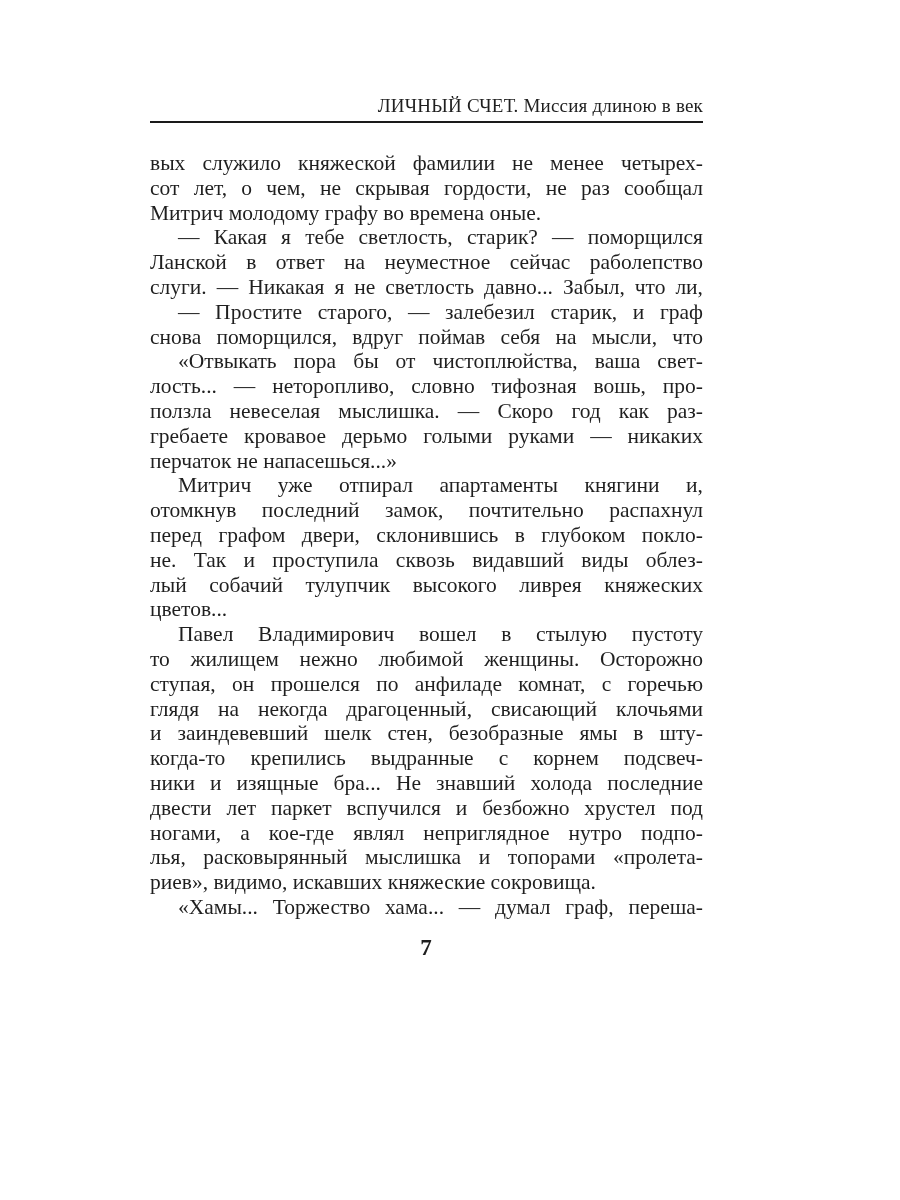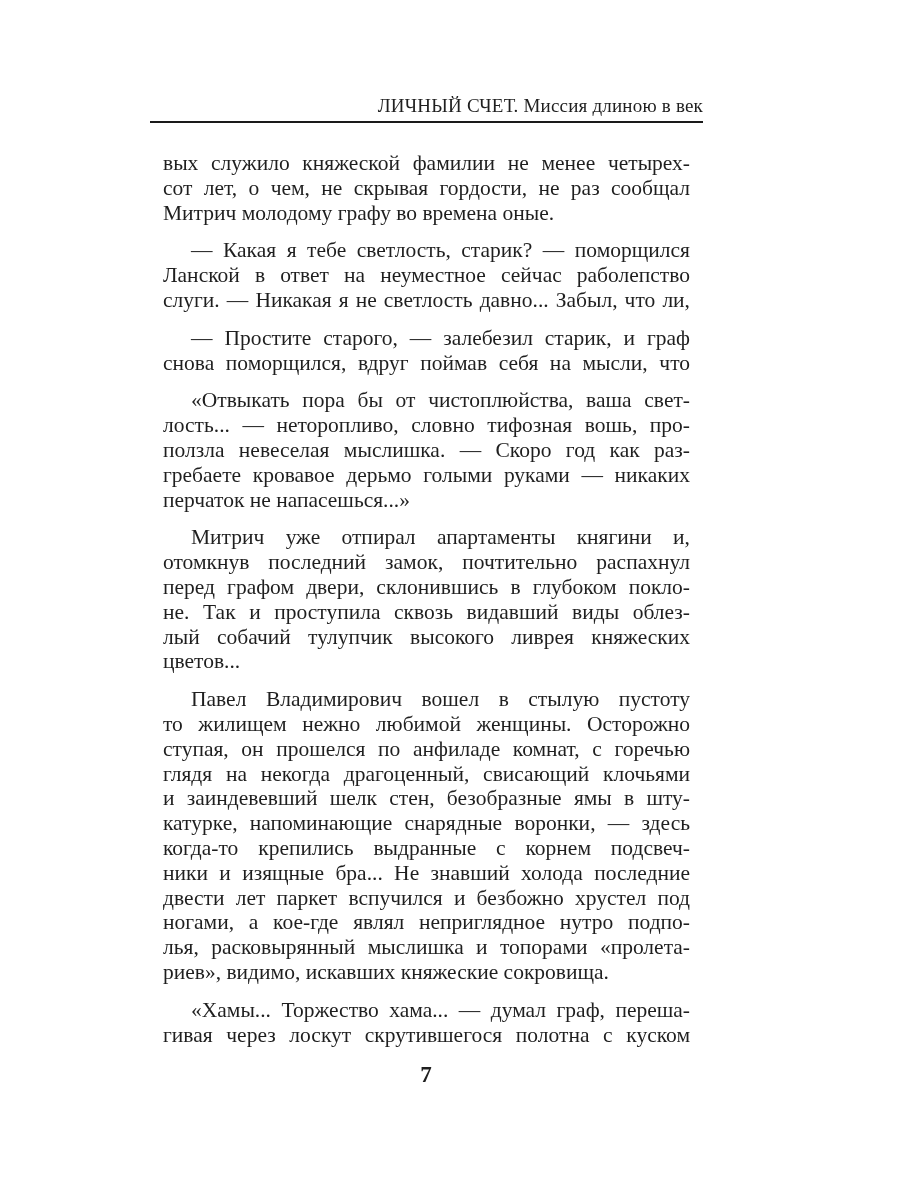--- a/index.html
+++ b/index.html
@@ -36,21 +36,21 @@
     letter-spacing: 0.2px;
     padding-bottom: 4px;
     border-bottom: 2px solid var(--rule);
   }
   .body-text {
     margin-top: 28px;
     font-size: 21.5px;
     line-height: 24.8px;
   }
   .paragraph {
-    margin: 13px;
+    margin: 0;
   }
   .line {
     text-align: justify;
     text-align-last: justify;
   }
   .line.final {
     text-align-last: left;
   }
   .line.indent {
     padding-left: 28px;
@@ -100,28 +100,26 @@
           <div class="line">не. Так и проступила сквозь видавший виды облез-</div>
           <div class="line">лый собачий тулупчик высокого ливрея княжеских</div>
           <div class="line final">цветов...</div>
         </div>
         <div class="paragraph">
           <div class="line indent">Павел Владимирович вошел в стылую пустоту</div>
           <div class="line">то жилищем нежно любимой женщины. Осторожно</div>
           <div class="line">ступая, он прошелся по анфиладе комнат, с горечью</div>
           <div class="line">глядя на некогда драгоценный, свисающий клочьями</div>
           <div class="line">и заиндевевший шелк стен, безобразные ямы в шту-</div>
-          <div class="line">катурке, напоминающие снарядные воронки, — здесь</div>
           <div class="line">когда-то крепились выдранные с корнем подсвеч-</div>
           <div class="line">ники и изящные бра... Не знавший холода последние</div>
           <div class="line">двести лет паркет вспучился и безбожно хрустел под</div>
           <div class="line">ногами, а кое-где являл неприглядное нутро подпо-</div>
           <div class="line">лья, расковырянный мыслишка и топорами «пролета-</div>
           <div class="line final">риев», видимо, искавших княжеские сокровища.</div>
         </div>
         <div class="paragraph">
           <div class="line indent">«Хамы... Торжество хама... — думал граф, переша-</div>
-          <div class="line">гивая через лоскут скрутившегося полотна с куском</div>
         </div>
       </div>
     <div class="page-number">7</div>
   </div>
 </div>
 
 </body></html>

